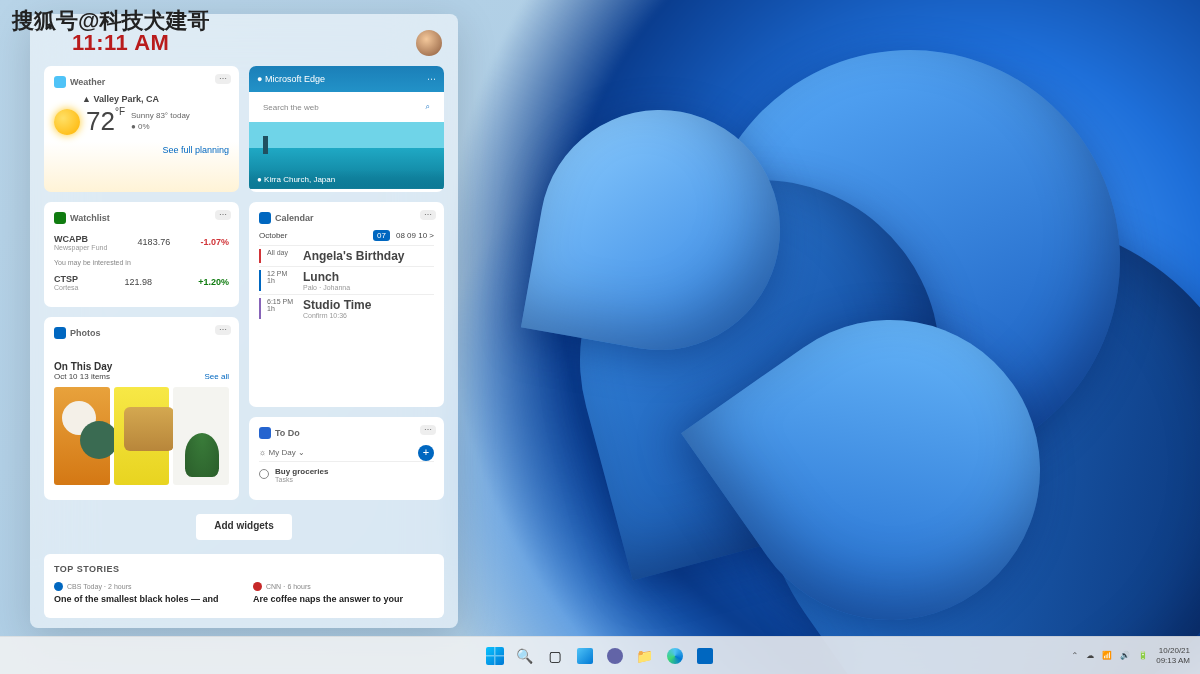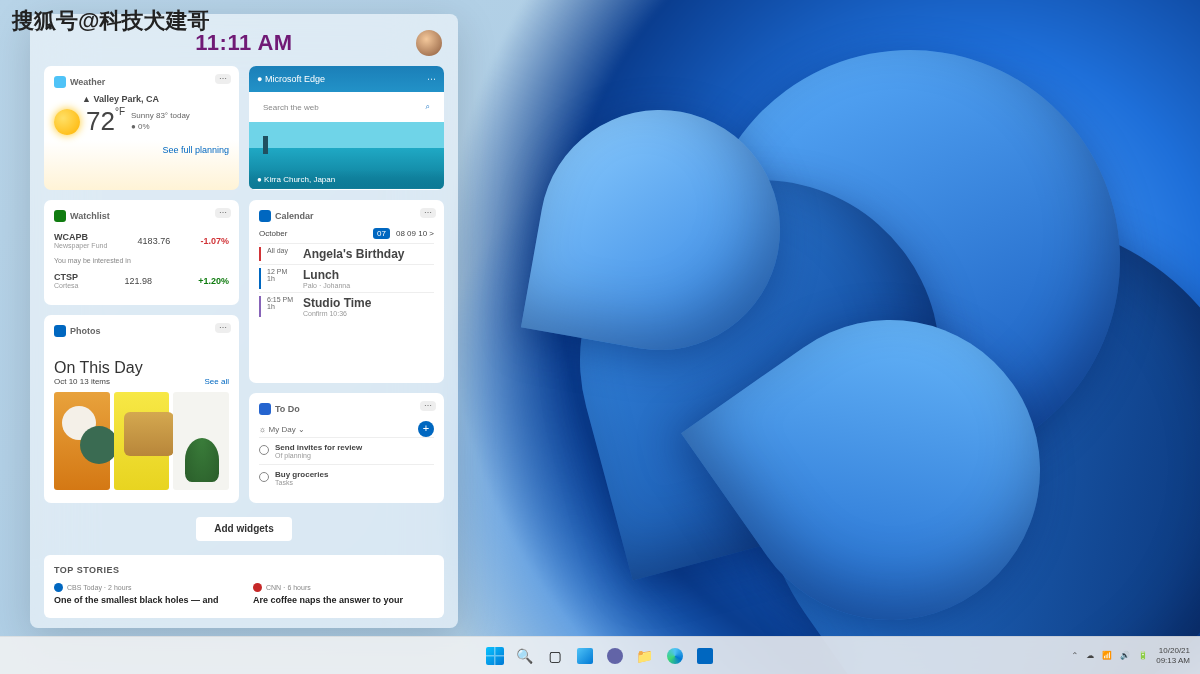--- a/index.html
+++ b/index.html
@@ -38,21 +38,21 @@
 
 
 .widgets {
   position: absolute; top: 14px; left: 30px; width: 428px; height: 614px;
   background: rgba(255,255,255,.55); backdrop-filter: blur(30px);
   border-radius: 8px; padding: 10px 14px; z-index: 10;
   display: flex; flex-direction: column;
   box-shadow: 0 10px 40px rgba(0,0,0,.15);
 }
 .widgets-head { display: flex; justify-content: space-between; align-items: center; padding: 6px 2px 10px; }
-.widgets-time { flex: 1; text-align: center; font-size: 22px; font-weight: 600; color: #701a75; letter-spacing: .5px;}
+.widgets-time { flex: 1; font-size: 22px; font-weight: 600; color: #b91c1c; letter-spacing: .5px;}
 .avatar { width: 26px; height: 26px; border-radius: 50%; background: radial-gradient(circle at 40% 35%, #f4c89b, #8b5a3c); }
 
 .grid { display: grid; grid-template-columns: 1fr 1fr; gap: 10px; overflow-y: auto; flex: 1; }
 .grid::-webkit-scrollbar { width: 0; }
 
 .card { background: #fff; border-radius: 7px; padding: 10px; font-size: 9px; color: #444; position: relative; }
 .card-head { display: flex; align-items: center; gap: 4px; font-size: 9px; color: #666; font-weight: 600; margin-bottom: 6px;}
 .card-head .ico { width: 12px; height: 12px; border-radius: 3px; }
 .card-menu { position: absolute; top: 8px; right: 8px; width: 16px; height: 10px; background: #eee; border-radius: 4px; font-size: 8px; text-align: center; line-height: 9px; color: #666;}
 
@@ -89,21 +89,21 @@
 .cal-bar { width: 2px; background: #d13438; }
 .cal-bar.b { background:#0067c0;}
 .cal-bar.g { background:#107c10;}
 .cal-bar.p { background:#8764b8;}
 .cal-time { font-size: 7px; color: #666; width: 30px;}
 .cal-title { font-size: 12px; font-weight: 600;}
 .cal-sub { font-size: 7px; color: #999;}
 
 
 .photos .meta { display:flex; justify-content:space-between; align-items:center; font-size:8px; margin-bottom:6px;}
-.ph-title { font-size: 16px; font-weight:400; color:#333;margin-top:22px;}
+.ph-title { font-size: 10px; font-weight:700; color:#333;margin-top:22px;}
 .ph-link { color:#0067c0; font-size:8px;}
 .ph-grid { display:flex; gap:4px; height:98px;}
 .ph { flex:1; border-radius:3px; }
 .ph1 { background: linear-gradient(#e8a23c,#d47814); position:relative;}
 .ph1::before{content:"";position:absolute;left:8px;top:14px;width:34px;height:34px;border-radius:50%;background:#f4f0e8;}
 .ph1::after{content:"";position:absolute;left:26px;top:34px;width:38px;height:38px;border-radius:50%;background:#3a6b52;}
 .ph2 { background: linear-gradient(#f7e846,#e8d420); position:relative;}
 .ph2::after{content:"";position:absolute;left:10px;top:20px;width:50px;height:44px;background:linear-gradient(#d4a850,#b8863a); border-radius:6px;}
 .ph3 { background:#f4f4f0; position:relative;}
 .ph3::after{content:"";position:absolute;left:12px;bottom:8px;width:34px;height:44px;background:radial-gradient(ellipse at top,#3a7d3a,#2a5d2a);border-radius:50% 50% 20% 20%;}
@@ -286,27 +286,20 @@
         </div>
       <div class="card-menu">⋯</div>
       <div class="todo-head">
         <span>☼ My Day ⌄</span>
         <span class="todo-add">+</span>
       </div>
       <div id="todo-items">
           <div class="todo-item">
       <div class="todo-circle"></div>
       <div>
-              <div class="todo-t">Send invites for review</div>
-              <div class="todo-s">Of planning</div>
-            </div>
-    </div>
-          <div class="todo-item">
-      <div class="todo-circle"></div>
-      <div>
               <div class="todo-t">Buy groceries</div>
               <div class="todo-s">Tasks</div>
             </div>
     </div>
         </div>
     </div>
 
     <div class="add-widgets">Add widgets</div>
 
     <div class="stories">

